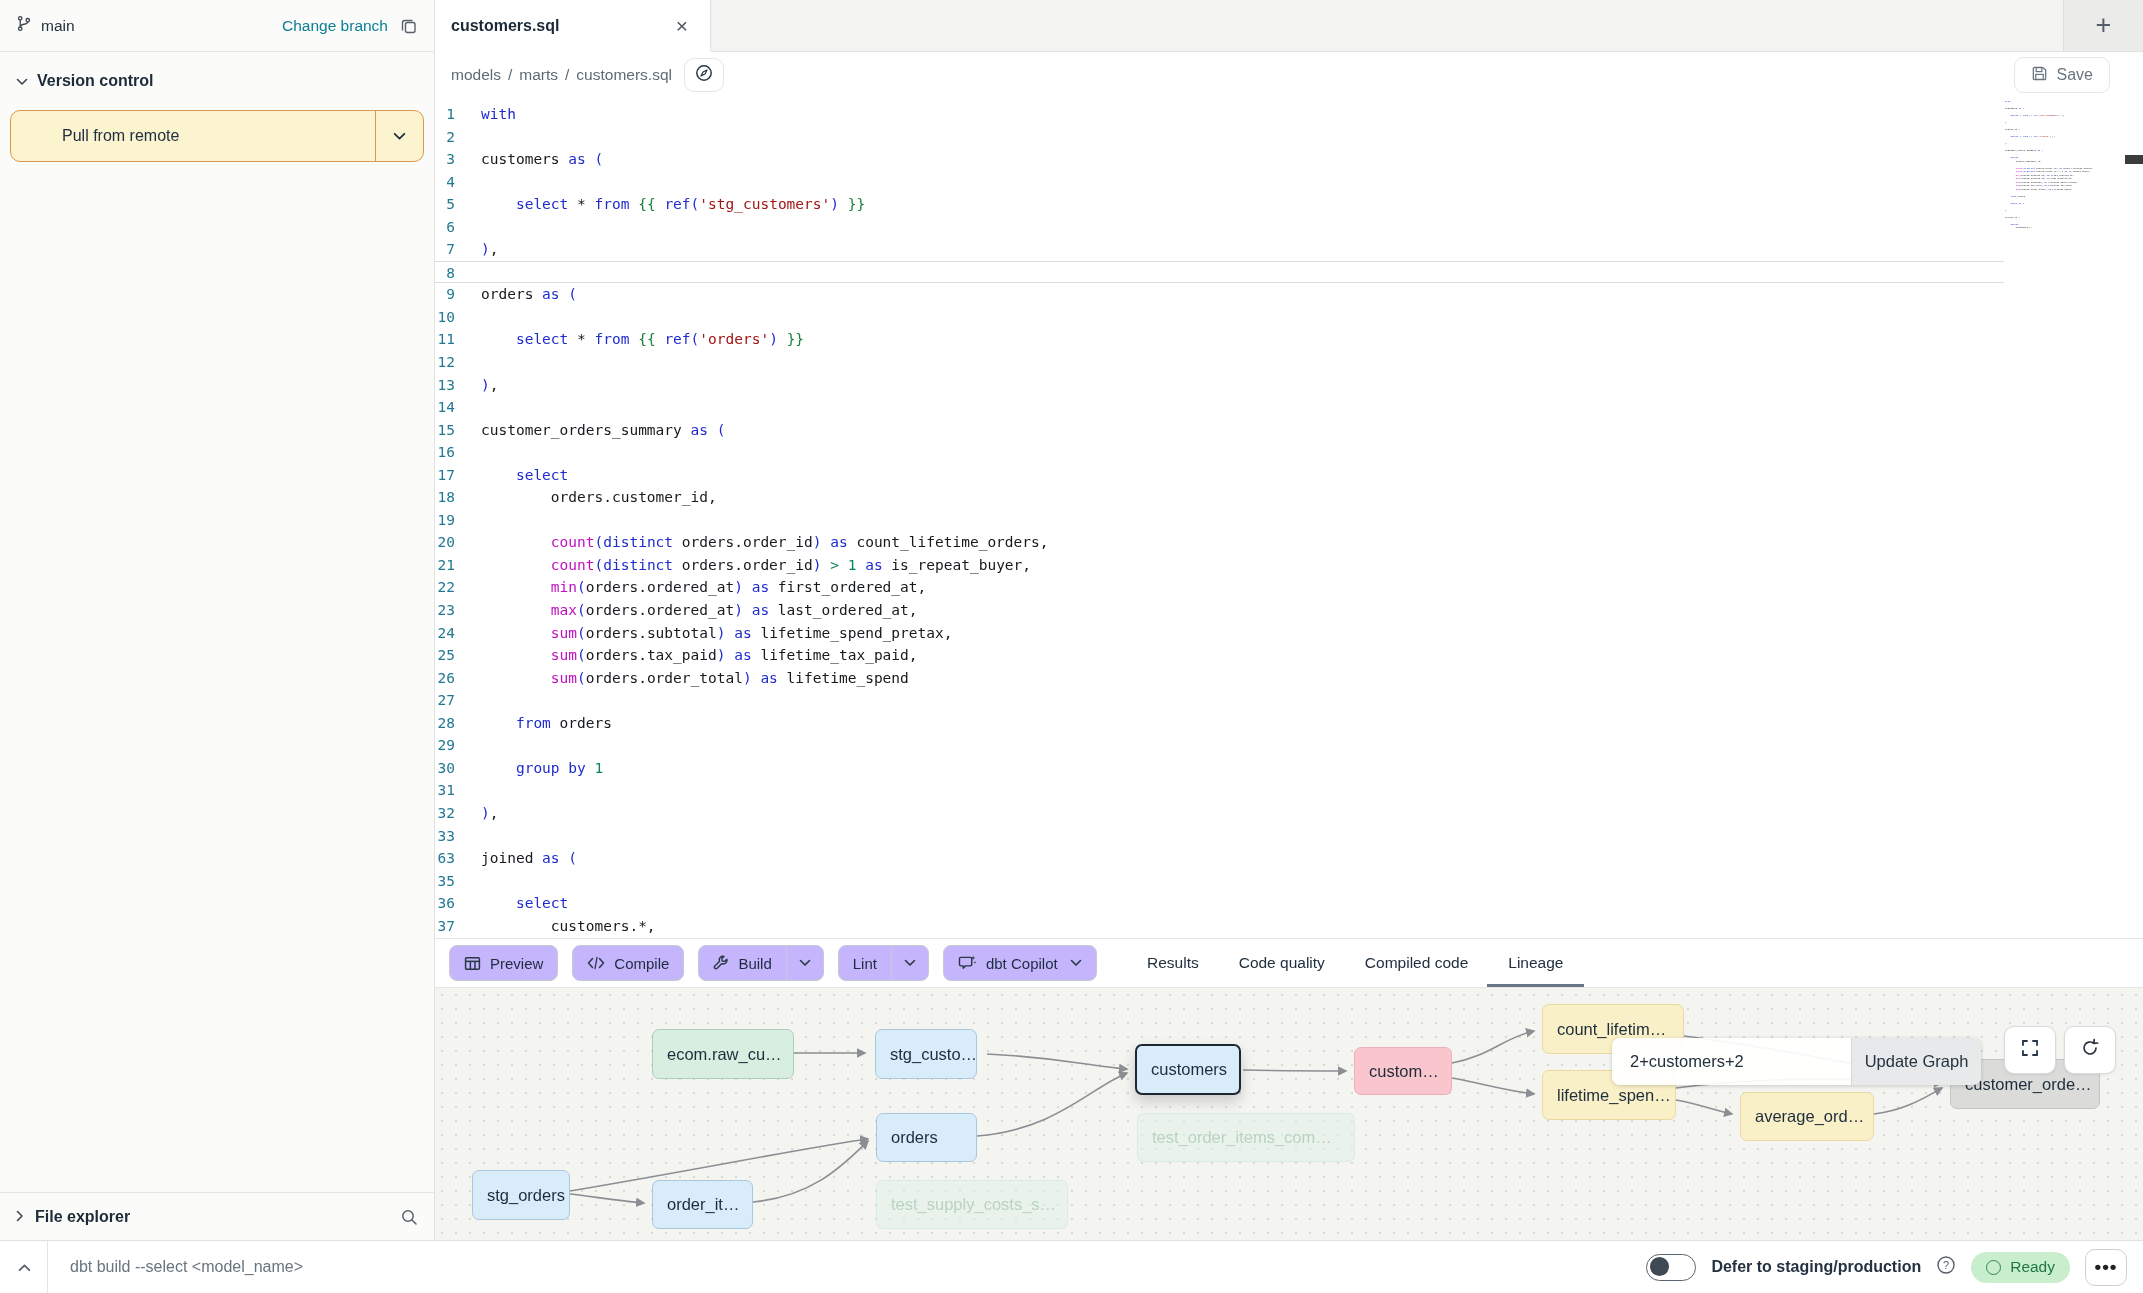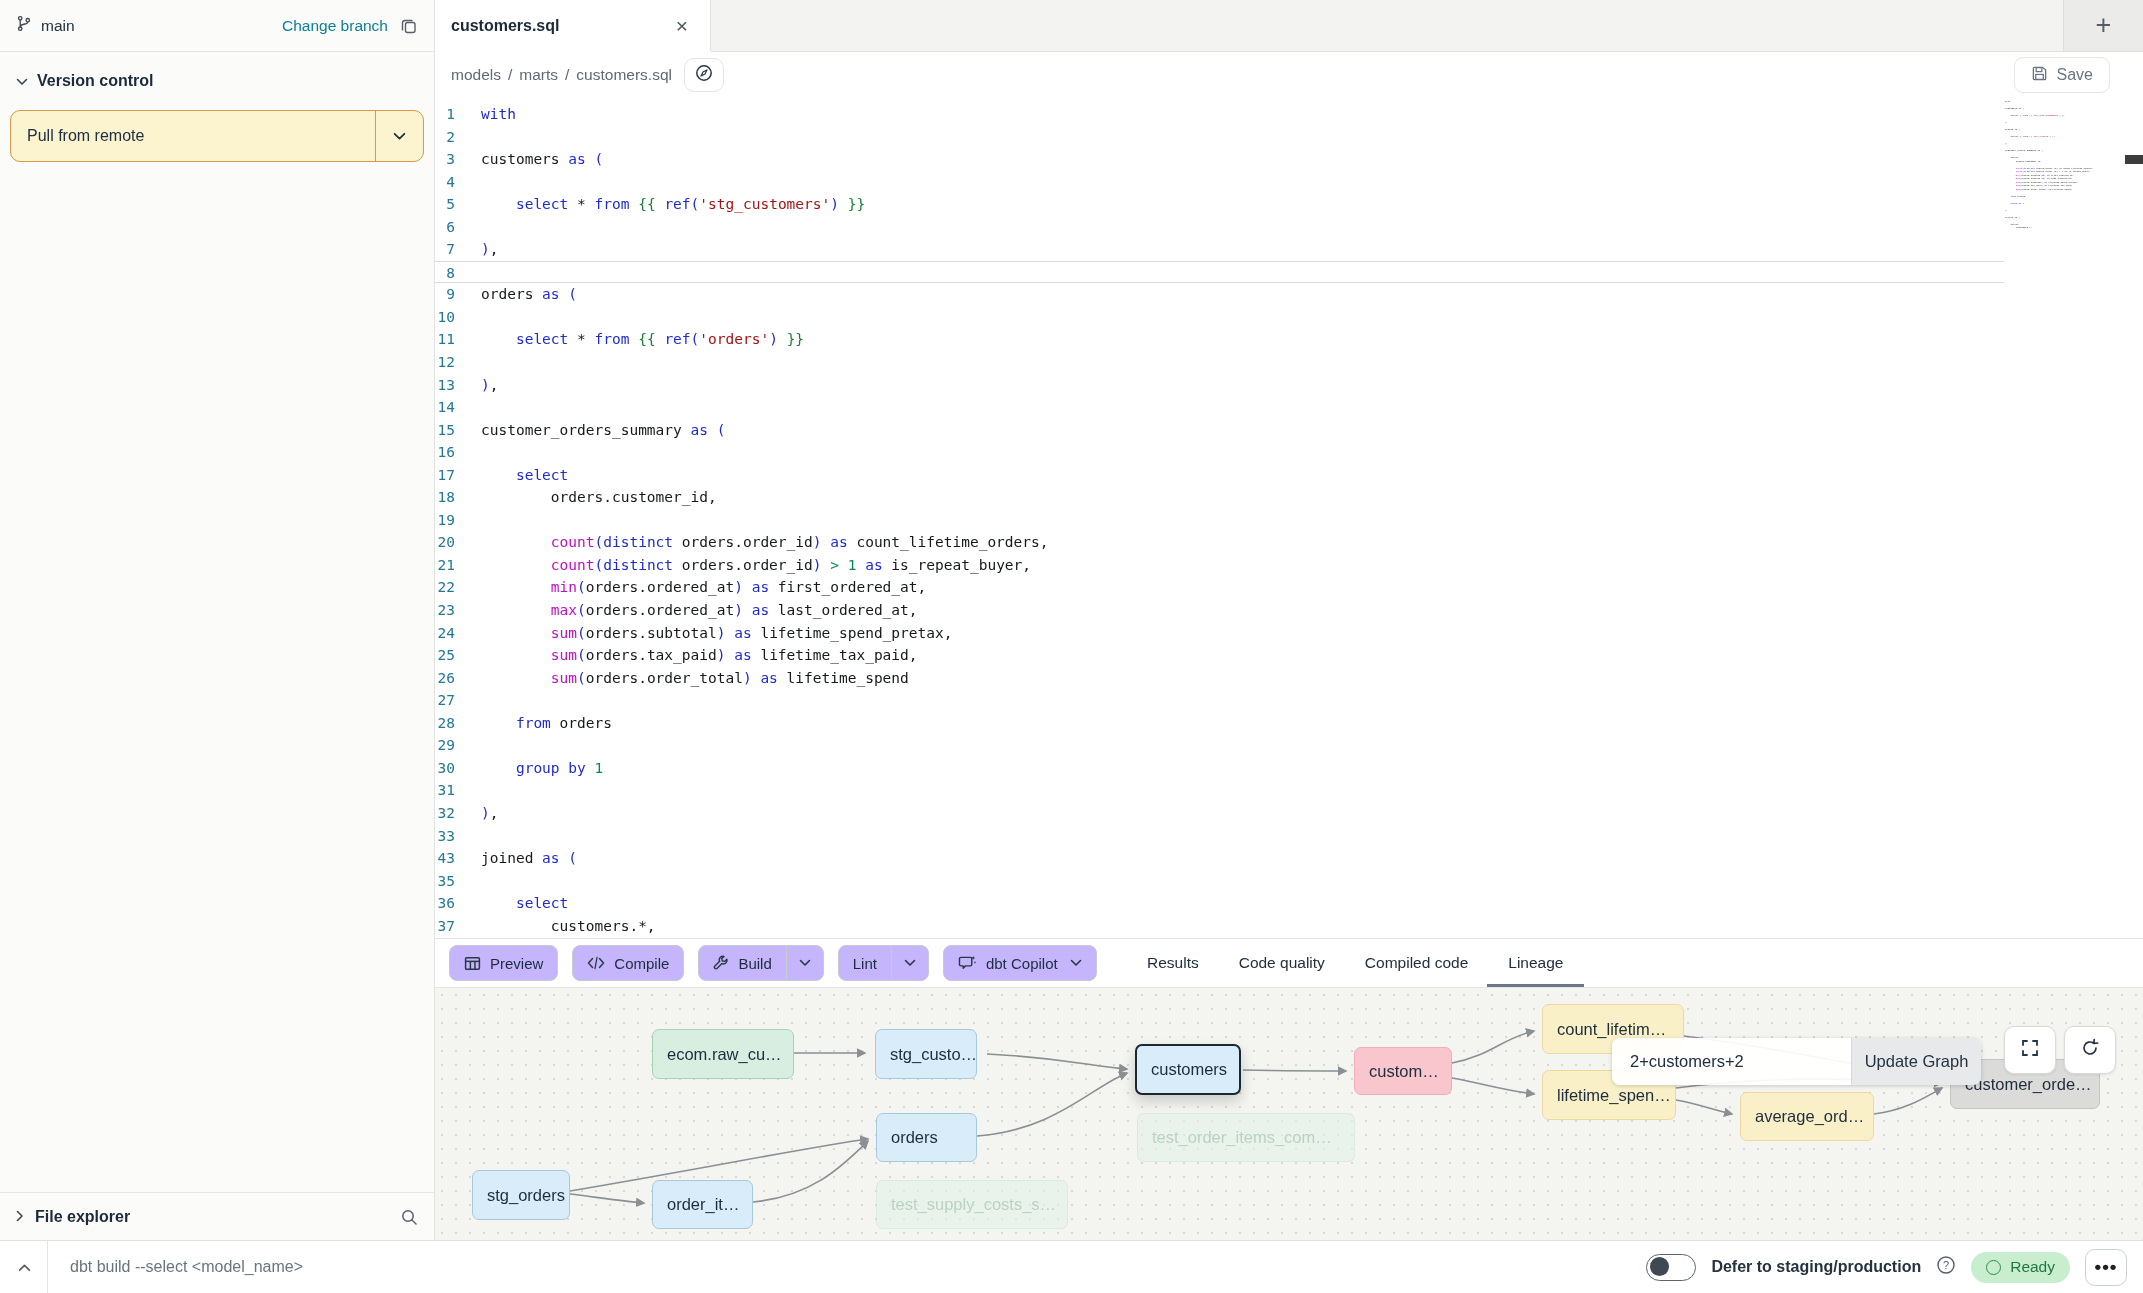--- a/index.html
+++ b/index.html
@@ -9,21 +9,21 @@
 
   
   #sidebar { grid-column:1; grid-row:1; background:#fbfbf9; border-right:1px solid #e2e2e0; display:flex; flex-direction:column;justify-content:center; }
   .branch-row { height:52px; display:flex; align-items:center; padding:0 16px; border-bottom:1px solid #e6e6e4; }
   .branch-name { font-size:15.5px; color:#233240; margin-left:9px; }
   .change-branch { margin-left:auto; font-size:15.5px; color:#0b7f96; cursor:pointer; }
   .copy-btn { margin-left:12px; display:flex; align-items:center; cursor:pointer; }
   .vc-header { display:flex; align-items:center; gap:9px; padding:20px 18px 6px 16px; }
   .vc-title { font-size:16px; font-weight:bold; color:#1c2b3a; }
   .pull-btn { margin:14px 10px 0 10px; height:52px; border:1.5px solid #d8994e; border-radius:10px; background:#fcf3cf; display:flex; align-items:stretch; cursor:pointer; }
-  .pull-label { flex:1; display:flex; align-items:center; padding-left:16px; font-size:16px; color:#203043; }
+  .pull-label { flex:1; display:flex; align-items:center; padding-left:16px; font-size:16px; color:#203043;margin-left:35px; }
   .pull-chev { width:48px; display:flex; align-items:center; justify-content:center; border-left:1px solid #d8994e; }
   .sidebar-spacer { flex:1; }
   .fe-row { height:48px; border-top:1px solid #e6e6e4; display:flex; align-items:center; padding:0 16px; gap:11px; }
   .fe-title { font-size:16px; font-weight:bold; color:#1c2b3a; }
   .fe-search { margin-left:auto; display:flex; cursor:pointer; }
 
   
   #main { grid-column:2; grid-row:1; display:flex; flex-direction:column; background:#fff; min-width:0; }
   .tabbar { height:52px; display:flex; background:#f3f3f1; border-bottom:1px solid #e1e1df; position:relative; }
   .tab { width:276px; background:#fff; border-right:1px solid #e1e1df; display:flex; align-items:center; padding:0 22px 0 16px; box-shadow:0 1px 0 #fff; cursor:pointer; }
@@ -322,21 +322,21 @@
           </div>
           <div class="line">
             <span class="ln">32</span>
             <span class="lc"><span class="tk-br">)</span><span class="tk-pl">,</span></span>
           </div>
           <div class="line">
             <span class="ln">33</span>
             <span class="lc"></span>
           </div>
           <div class="line">
-            <span class="ln">43</span>
+            <span class="ln">63</span>
             <span class="lc"><span class="tk-pl">joined </span><span class="tk-kw">as</span><span class="tk-pl"> </span><span class="tk-br">(</span></span>
           </div>
           <div class="line">
             <span class="ln">35</span>
             <span class="lc"></span>
           </div>
           <div class="line">
             <span class="ln">36</span>
             <span class="lc"><span class="tk-pl">    </span><span class="tk-kw">select</span></span>
           </div>

